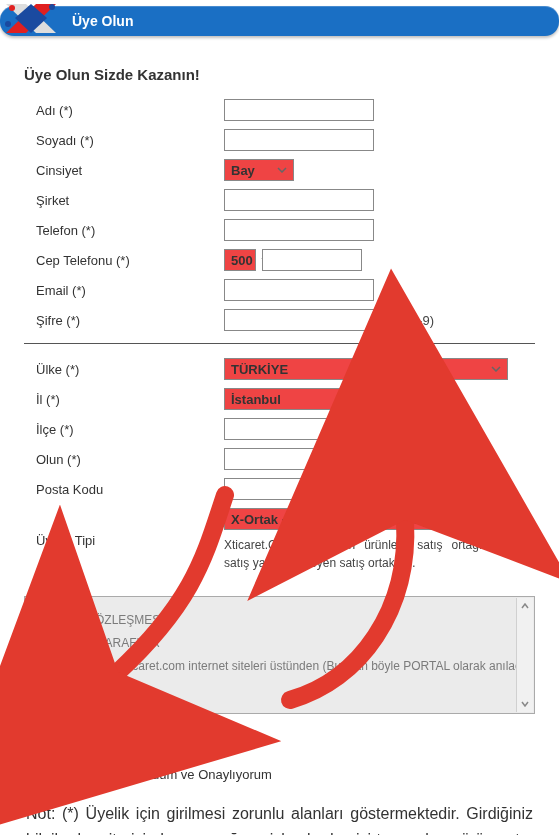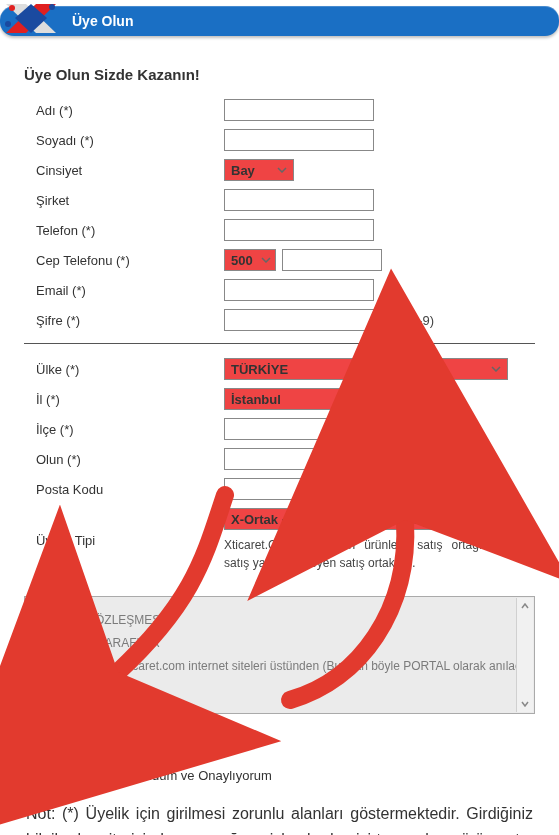--- a/index.html
+++ b/index.html
@@ -75,21 +75,21 @@
     font-weight: bold;
     color: #333;
   }
   .sel .chev {
     margin-left: 8px;
   }
   .chev svg { display:block; }
   .sel.wide { width: 284px; justify-content: space-between; }
   .sel.mid  { width: 130px; justify-content: space-between; }
   .sel.sm   { width: 70px;  justify-content: space-between; }
-  .sel.xsm  { width: 52px;  justify-content: space-between; }
+  .sel.xsm  { width: 32px;  justify-content: space-between; }
   .hint { margin-left:8px; color:#444; }
   .hr { border: none; border-top:1px solid #555; margin: 8px 0 10px 0; }
   .mtype-row .control { display:block; }
   .sel.full { width: 300px; justify-content: space-between; }
   .desc {
     color:#444;
     font-size:12px;
     line-height:1.5;
     text-align: justify;
     margin-top: 6px;
@@ -114,21 +114,21 @@
     white-space: nowrap;
     overflow: hidden;
     text-overflow: clip;
   }
   .sb {
     position:absolute; right:1px; top:1px; bottom:1px; width:17px;
     background:#f1f1f1; border-left:1px solid #d0d0d0;
     display:flex; flex-direction:column; justify-content:space-between; align-items:center;
   }
   .sb .arr { width:17px; height:16px; display:flex; align-items:center; justify-content:center; color:#666; }
-  .agree-row { display:flex; align-items:center; padding: 6px 10px 14px 10px; margin-top: 47px; }
+  .agree-row { display:flex; padding: 6px 10px 14px 10px; margin-top: 47px; }
   .agree-row input[type=checkbox]{ width:16px; height:16px; margin:0 8px 0 0; }
   .note { text-align: justify; font-size:16px; line-height:1.6; color:#333; padding: 4px 2px; }
 
   
   .overlay-arrows {
     position:absolute;
     left:0; top:0;
     pointer-events:none;
   }
   .rel { position: relative; }

